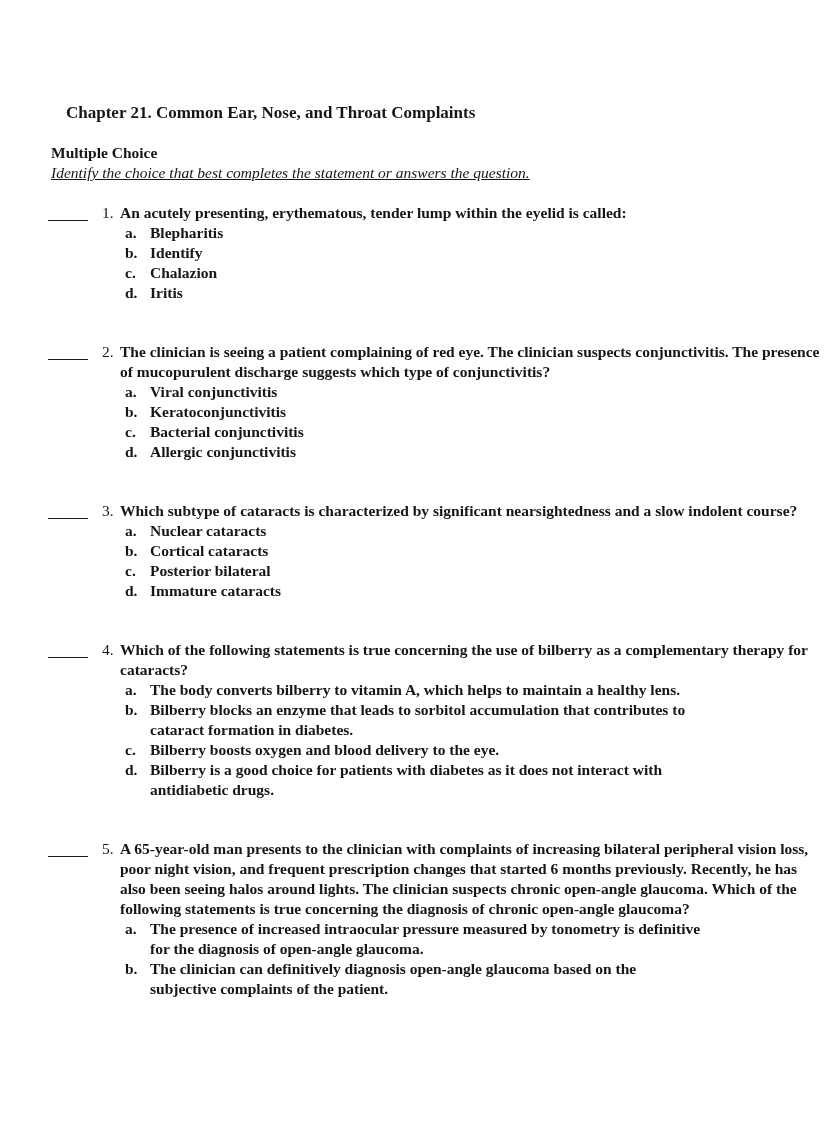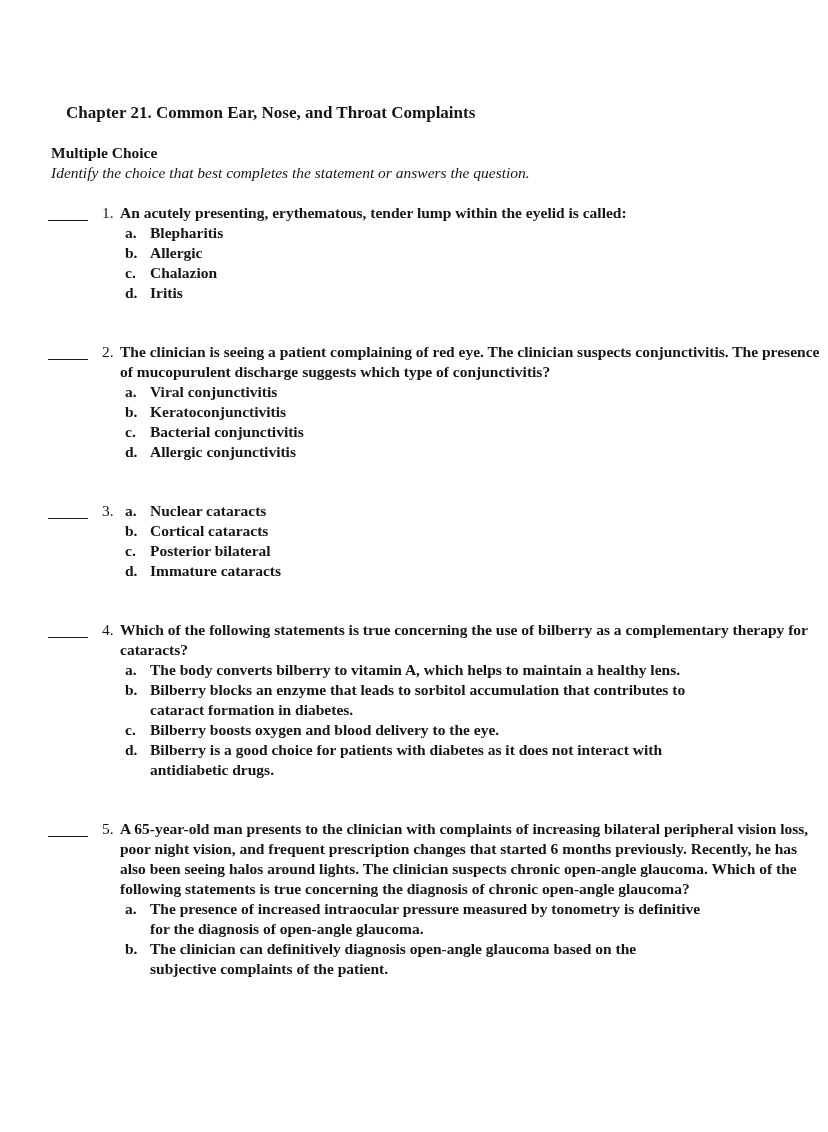--- a/index.html
+++ b/index.html
@@ -19,20 +19,21 @@
     line-height: 21px;
     margin: 102px 0 0 66px;
   }
   .section-heading {
     font-weight: bold;
     margin: 20px 4px 0 51px;
   }
   .instructions {
     font-style: italic;
     margin: 0 0 6px 51px;
+    text-decoration: underline;
   }
   .questions {
     margin-top: 20px;
   }
   .question {
     position: relative;
     margin-bottom: 39px;
   }
   .answer-blank {
     position: absolute;
@@ -82,21 +83,21 @@
       <span class="qnum">1.</span>
       <div class="qbody">
         <div class="qtext">An acutely presenting, erythematous, tender lump within the eyelid is called:</div>
         <div class="options">
           <div class="option">
             <span class="opt-letter">a.</span>
             <span class="opt-text">Blepharitis</span>
           </div>
           <div class="option">
             <span class="opt-letter">b.</span>
-            <span class="opt-text">Allergic</span>
+            <span class="opt-text">Identify</span>
           </div>
           <div class="option">
             <span class="opt-letter">c.</span>
             <span class="opt-text">Chalazion</span>
           </div>
           <div class="option">
             <span class="opt-letter">d.</span>
             <span class="opt-text">Iritis</span>
           </div>
         </div>
@@ -126,20 +127,21 @@
             <span class="opt-text">Allergic conjunctivitis</span>
           </div>
         </div>
       </div>
     </div>
 
     <div class="question">
       <span class="answer-blank"></span>
       <span class="qnum">3.</span>
       <div class="qbody">
+        <div class="qtext">Which subtype of cataracts is characterized by significant nearsightedness and a slow indolent course?</div>
         <div class="options">
           <div class="option">
             <span class="opt-letter">a.</span>
             <span class="opt-text">Nuclear cataracts</span>
           </div>
           <div class="option">
             <span class="opt-letter">b.</span>
             <span class="opt-text">Cortical cataracts</span>
           </div>
           <div class="option">

